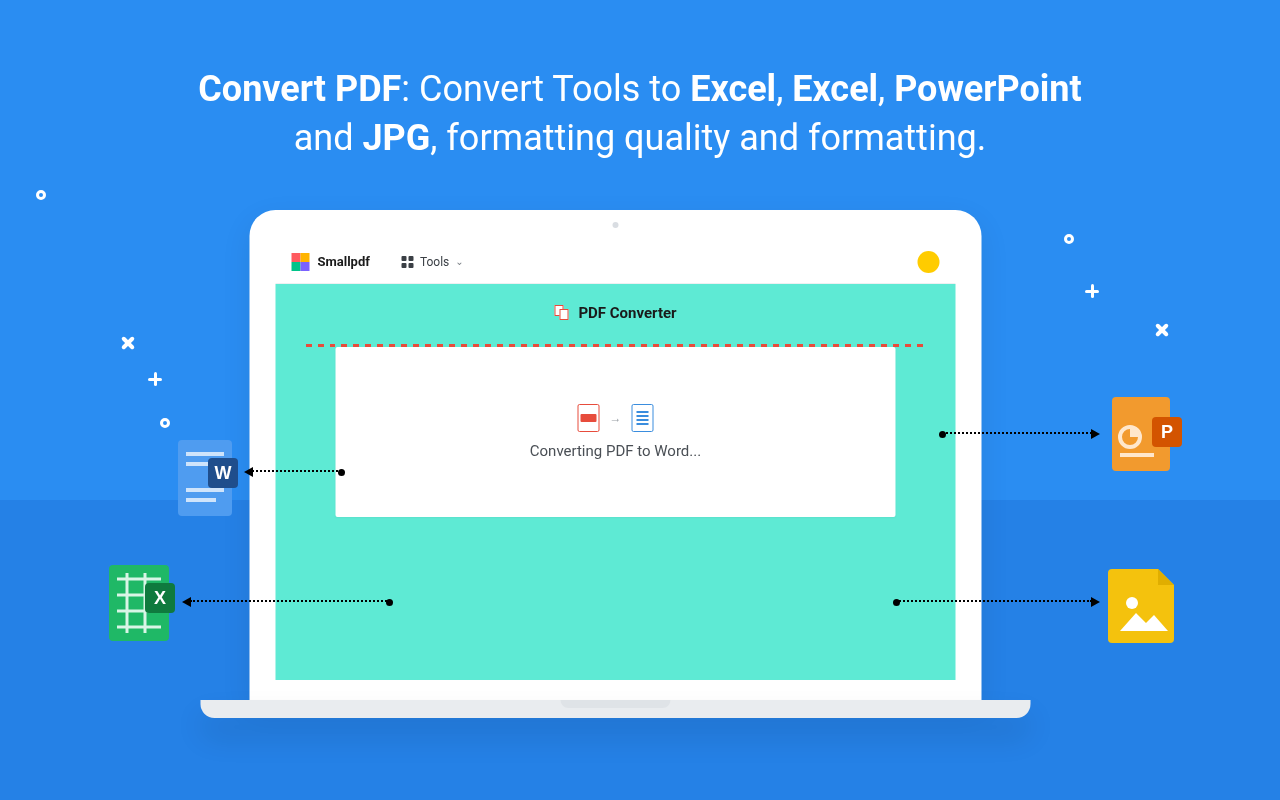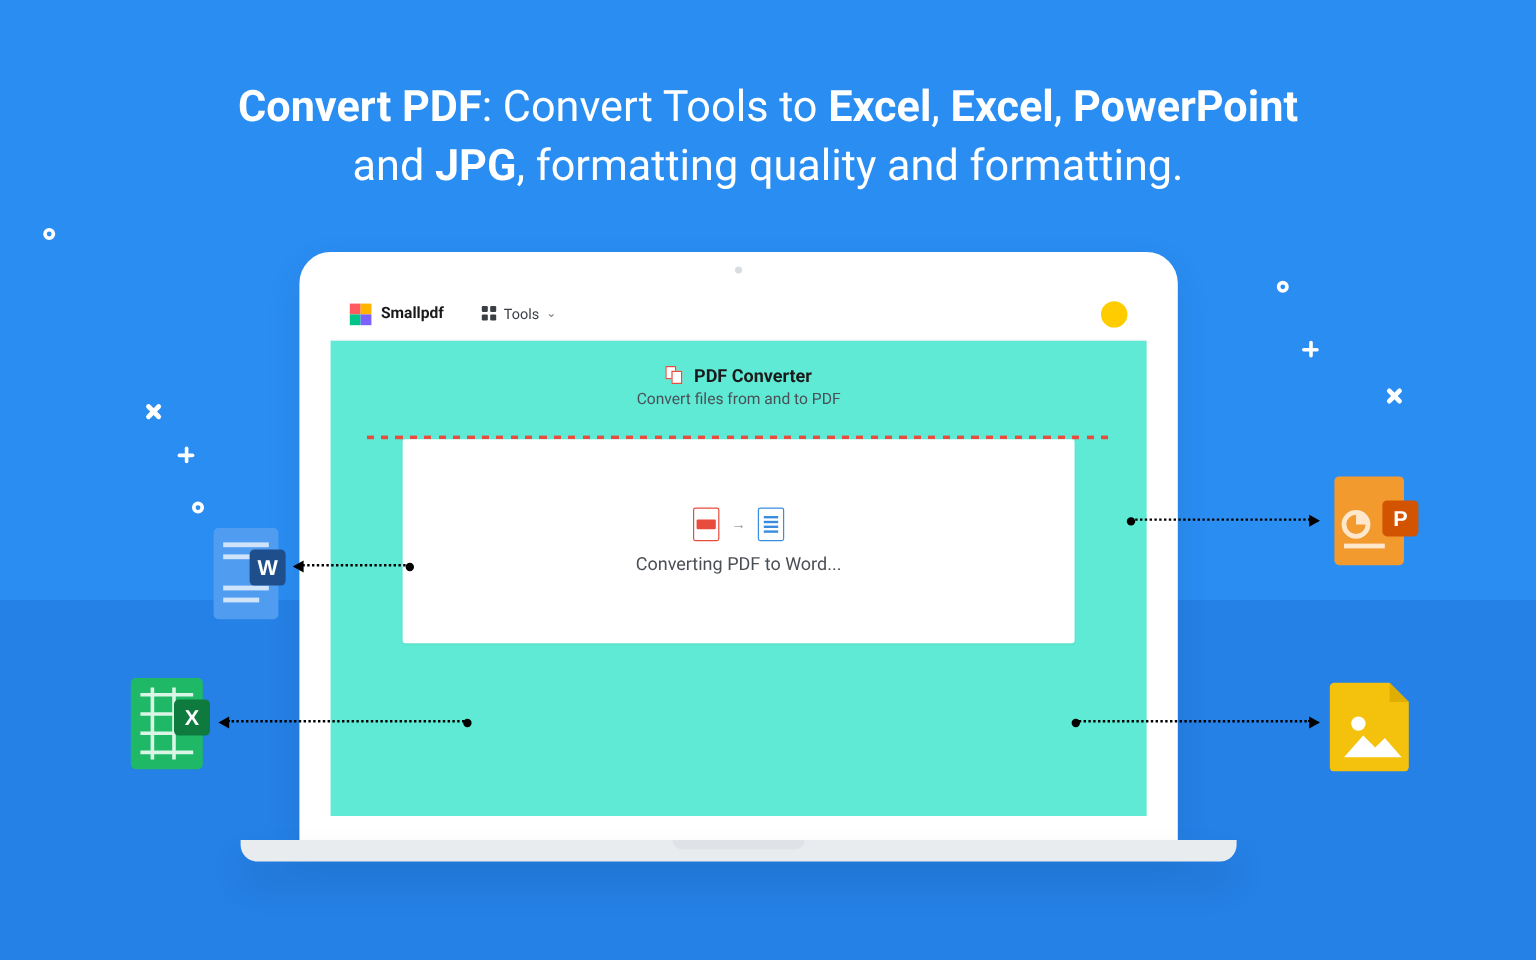--- a/index.html
+++ b/index.html
@@ -31,21 +31,21 @@
 
   
   .app-header { height:44px; display:flex; align-items:center; padding:0 16px; gap:14px; border-bottom:1px solid #eef0f2; }
   .logo { display:flex; align-items:center; gap:8px; }
   .logo-grid { width:18px; height:18px; display:grid; grid-template-columns:1fr 1fr; grid-template-rows:1fr 1fr; gap:0; }
   .logo-grid span:nth-child(1){background:#ff5a5f;}
   .logo-grid span:nth-child(2){background:#ffb400;}
   .logo-grid span:nth-child(3){background:#00c389;}
   .logo-grid span:nth-child(4){background:#7b61ff;}
   .logo-text { font-weight:700; font-size:13px; color:#1a1a1a; }
-  .tools { display:flex; gap:6px; color:#3a3f45; font-size:12px; margin-left:18px; }
+  .tools { display:flex; align-items:center; gap:6px; color:#3a3f45; font-size:12px; margin-left:18px; }
   .tools .grid-icon { width:12px; height:12px; display:grid; grid-template-columns:1fr 1fr; grid-template-rows:1fr 1fr; gap:2px; }
   .tools .grid-icon span { background:#3a3f45; border-radius:1px; }
   .tools .chev { font-size:10px; color:#7a7f85; }
   .avatar { margin-left:auto; width:22px; height:22px; background:#ffcc00; border-radius:50%; }
 
   
   .app-body { background:#5eead4; position:absolute; top:44px; left:0; right:0; bottom:0; padding-top:20px; }
   .pc-head { text-align:center; }
   .pc-title-row { display:flex; align-items:center; justify-content:center; gap:8px; }
   .pc-title { font-weight:700; font-size:15px; color:#1a1a1a; }
@@ -133,21 +133,20 @@
 
         <div class="app-body">
           <div class="pc-head">
             <div class="pc-title-row">
               <div class="pc-icon">
                   <span></span>
                   <span></span>
                 </div>
               <div class="pc-title">PDF Converter</div>
             </div>
-            <div class="pc-sub">Convert files from and to PDF</div>
           </div>
           <div class="dash-line"></div>
           <div class="card">
             <div class="conv-row">
               <div class="file-pdf"></div>
               <div class="arrow">→</div>
               <div class="file-doc"></div>
             </div>
             <div class="conv-text">Converting PDF to Word...</div>
           </div>

